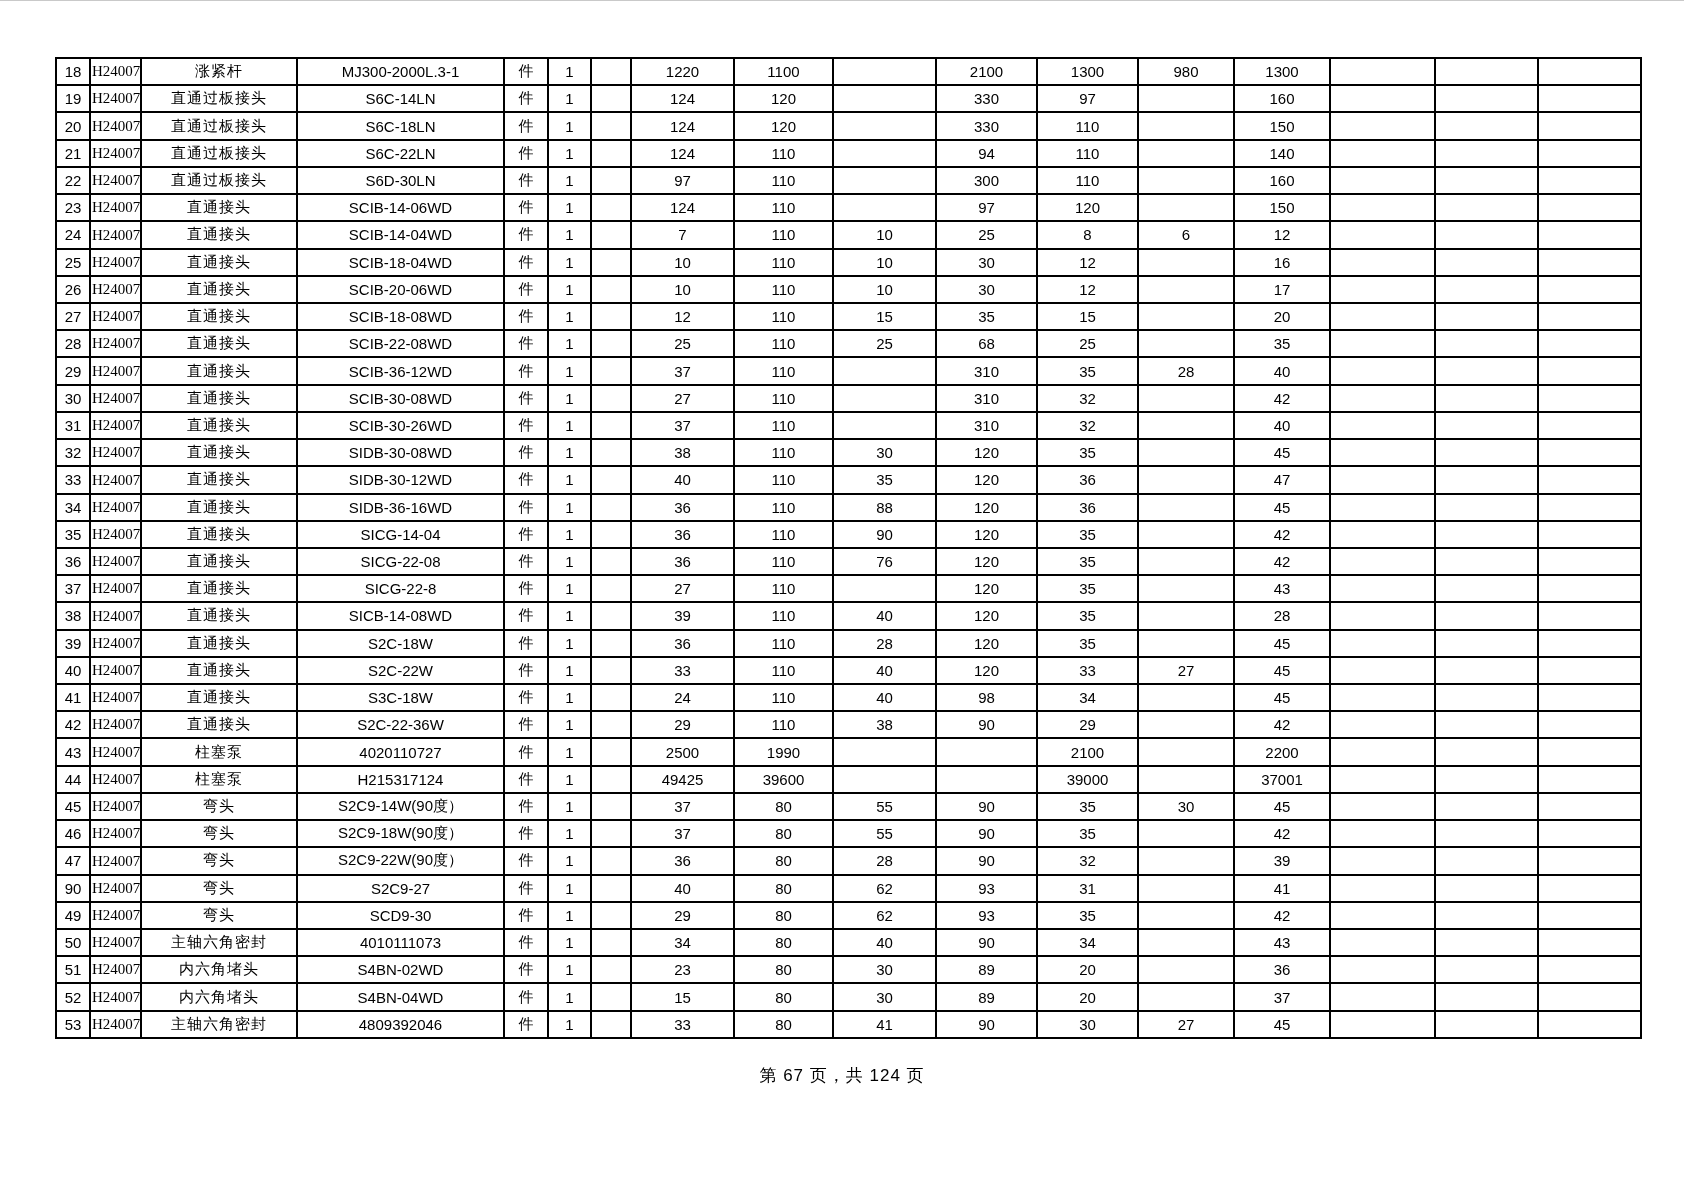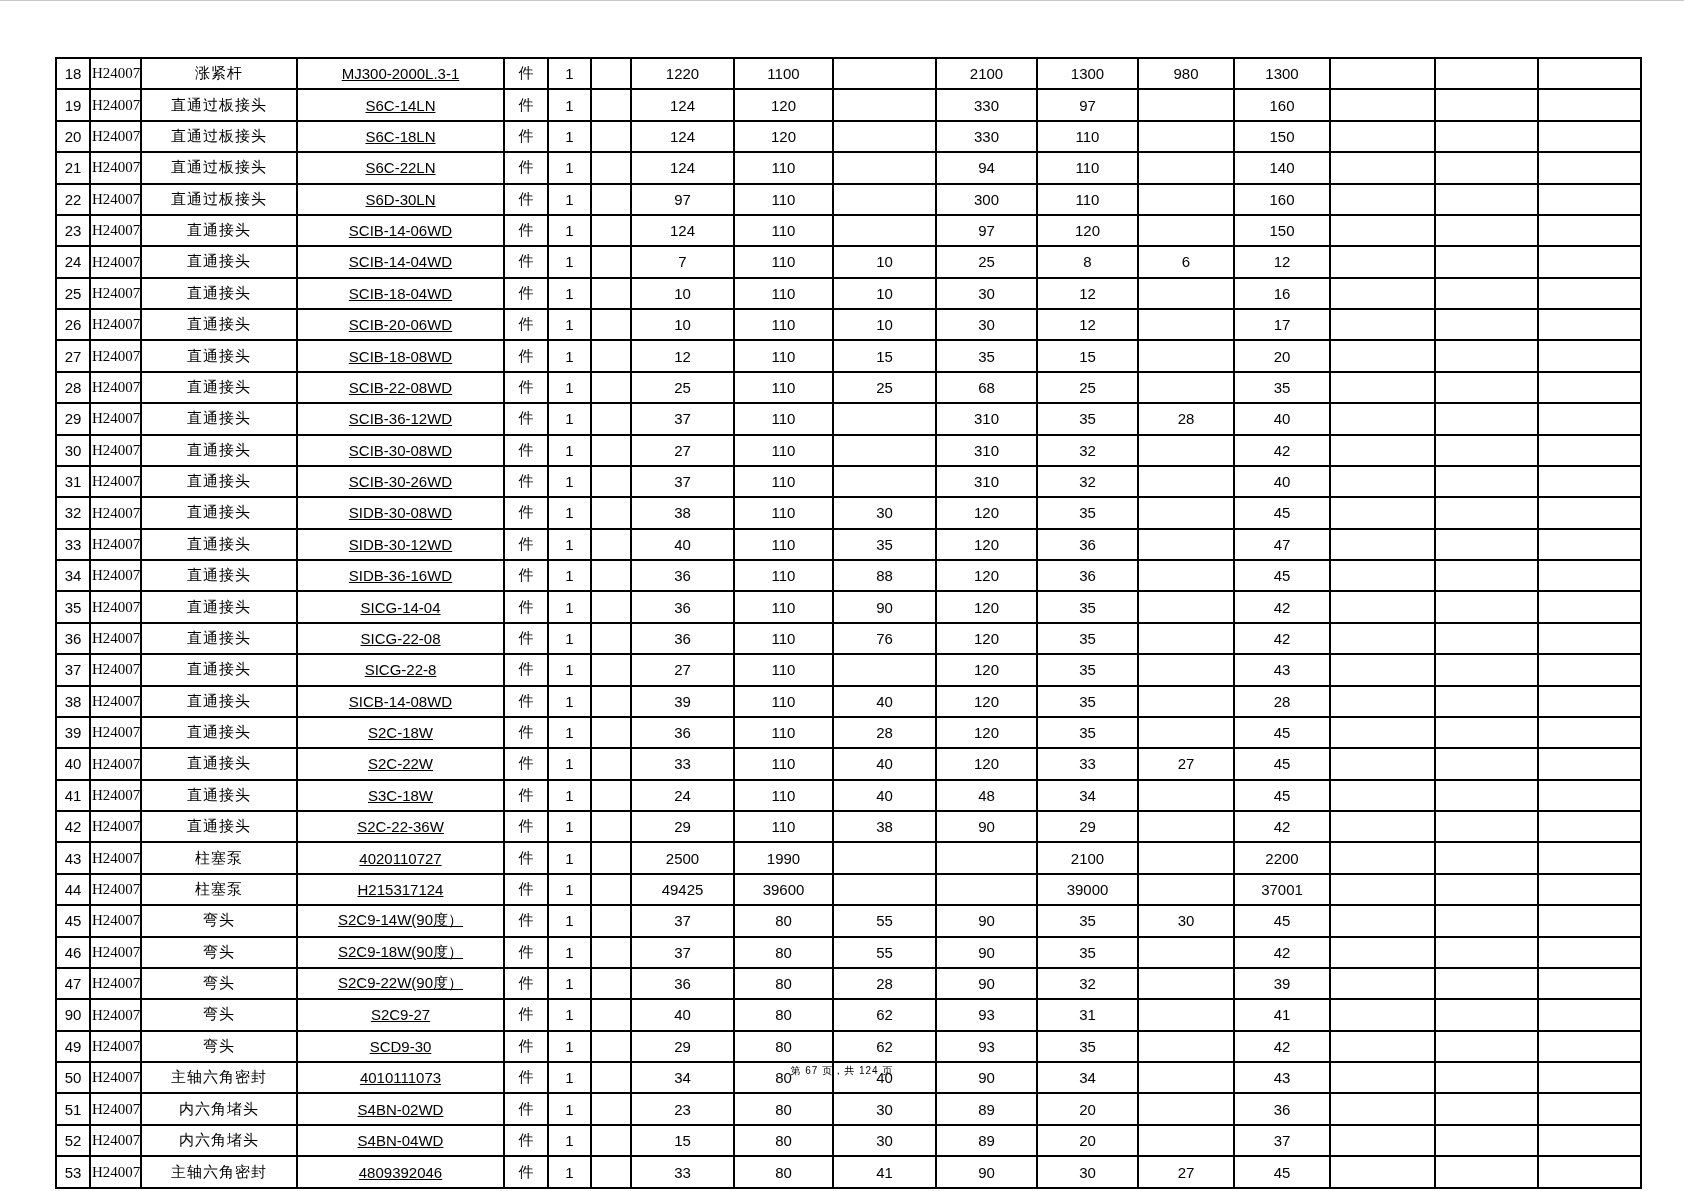--- a/index.html
+++ b/index.html
@@ -9,21 +9,21 @@
     position: relative;
     font-family: "Liberation Sans", sans-serif;
     color: #000;
     border-top: 1px solid #c9c9c9;
   }
   .sheet { position: absolute; left: 55px; top: 56px; }
   table.parts {
     border-collapse: collapse;
     table-layout: fixed;
     width: 1581px;
-    height: 1132px;
+    height: 982px;
   }
   table.parts td {
     border: 2px solid #000;
     text-align: center;
     vertical-align: middle;
     font-size: 15px;
     overflow: hidden;
     white-space: nowrap;
     padding: 0 1px;
   }
@@ -35,28 +35,28 @@
   col.w13 { width: 96px; }  col.w14 { width: 96px; }  col.w15 { width: 105px; }
   col.w16 { width: 103px; } col.w17 { width: 103px; }
   td.c1 { font-size: 16px; }
   td.c2 {
     font-family: "Liberation Serif", serif;
     font-size: 10px;
     line-height: 1.25;
     white-space: pre-line;
   }
   td.c3 { font-size: 15px; letter-spacing: 1px; margin-left: 44px; }
-  td.c4 { font-size: 15.5px; text-decoration: underline; }
+  td.c4 { font-size: 15.5px; }
   td.c5 { font-size: 14px; }
   .footer {
     position: absolute;
     left: 0; top: 1063px;
     width: 100%;
     text-align: center;
-    font-size: 10px;
+    font-size: 17px;
     letter-spacing: 1px;
   }
 </style>
 </head>
 <body>
 
 <div class="sheet">
   <table class="parts">
     <colgroup>
       <col class="w1">
@@ -543,21 +543,21 @@
           <td class="c2">H24007001
 0760019</td>
           <td class="c3">直通接头</td>
           <td class="c4">S3C-18W</td>
           <td class="c5">件</td>
           <td class="c6">1</td>
           <td class="c7"></td>
           <td class="c8">24</td>
           <td class="c9">110</td>
           <td class="c10">40</td>
-          <td class="c11">48</td>
+          <td class="c11">98</td>
           <td class="c12">34</td>
           <td class="c13"></td>
           <td class="c14">45</td>
           <td class="c15"></td>
           <td class="c16"></td>
           <td class="c17"></td>
         </tr>
         <tr>
           <td class="c1">42</td>
           <td class="c2">H24007001

